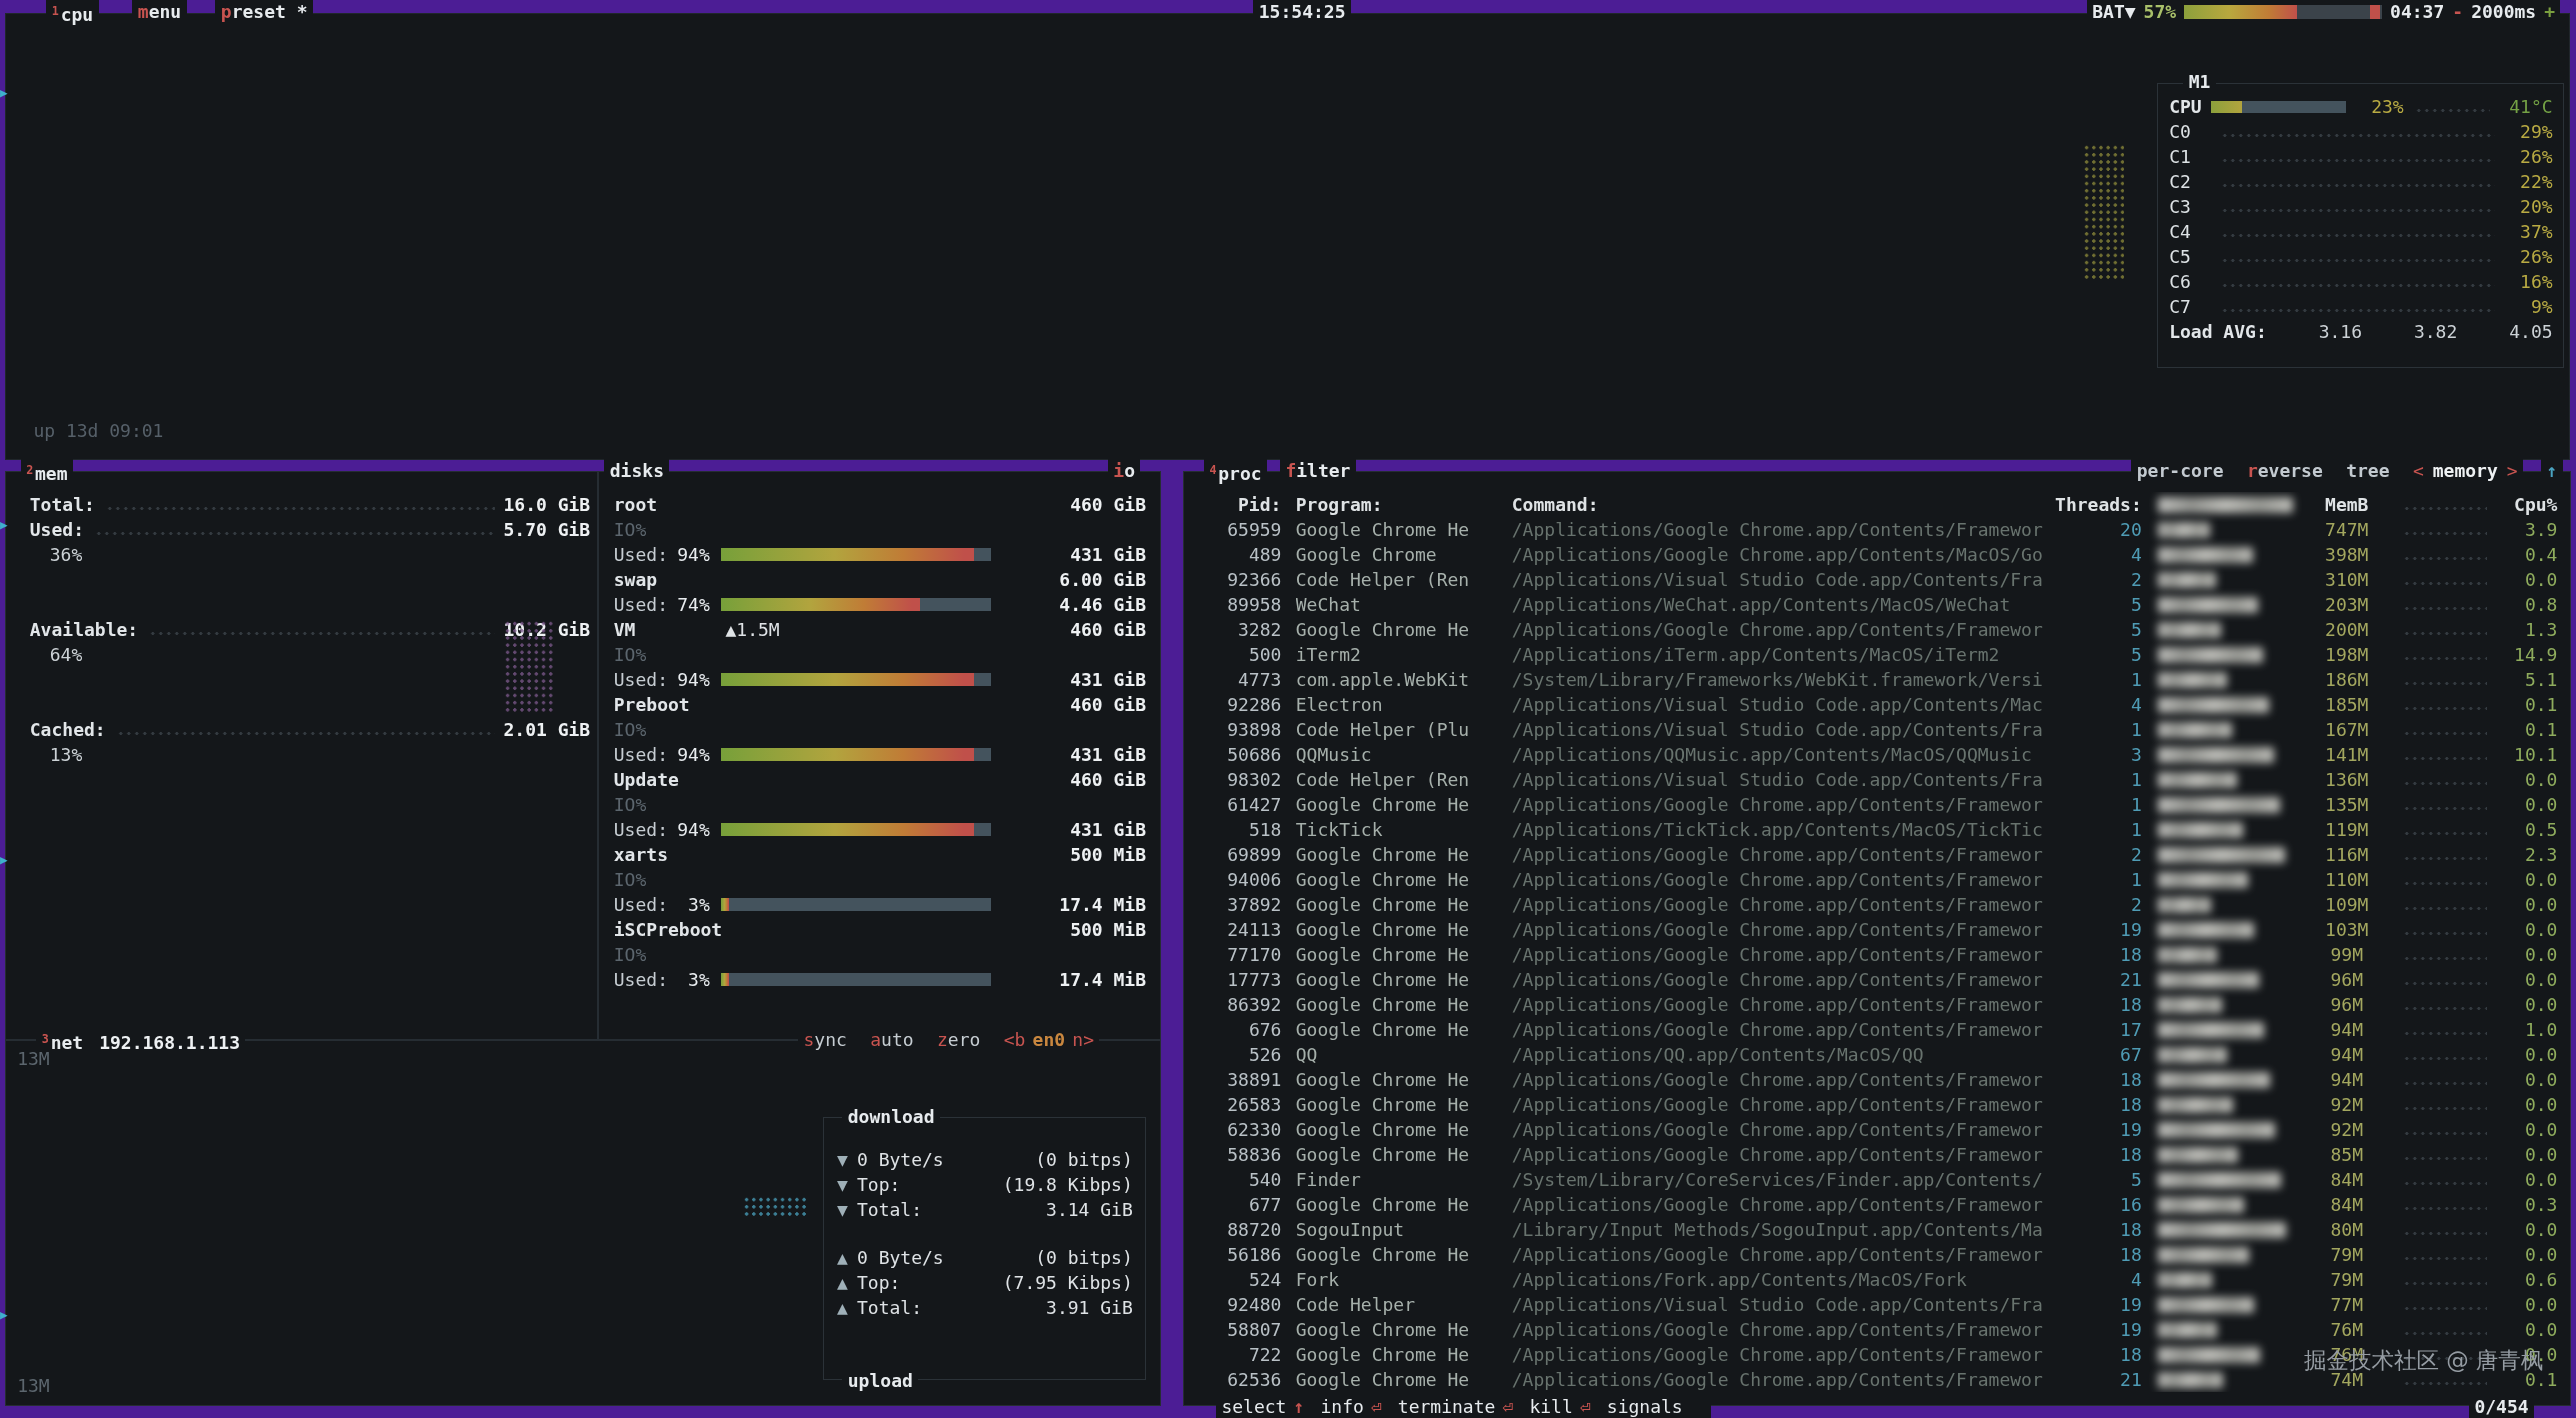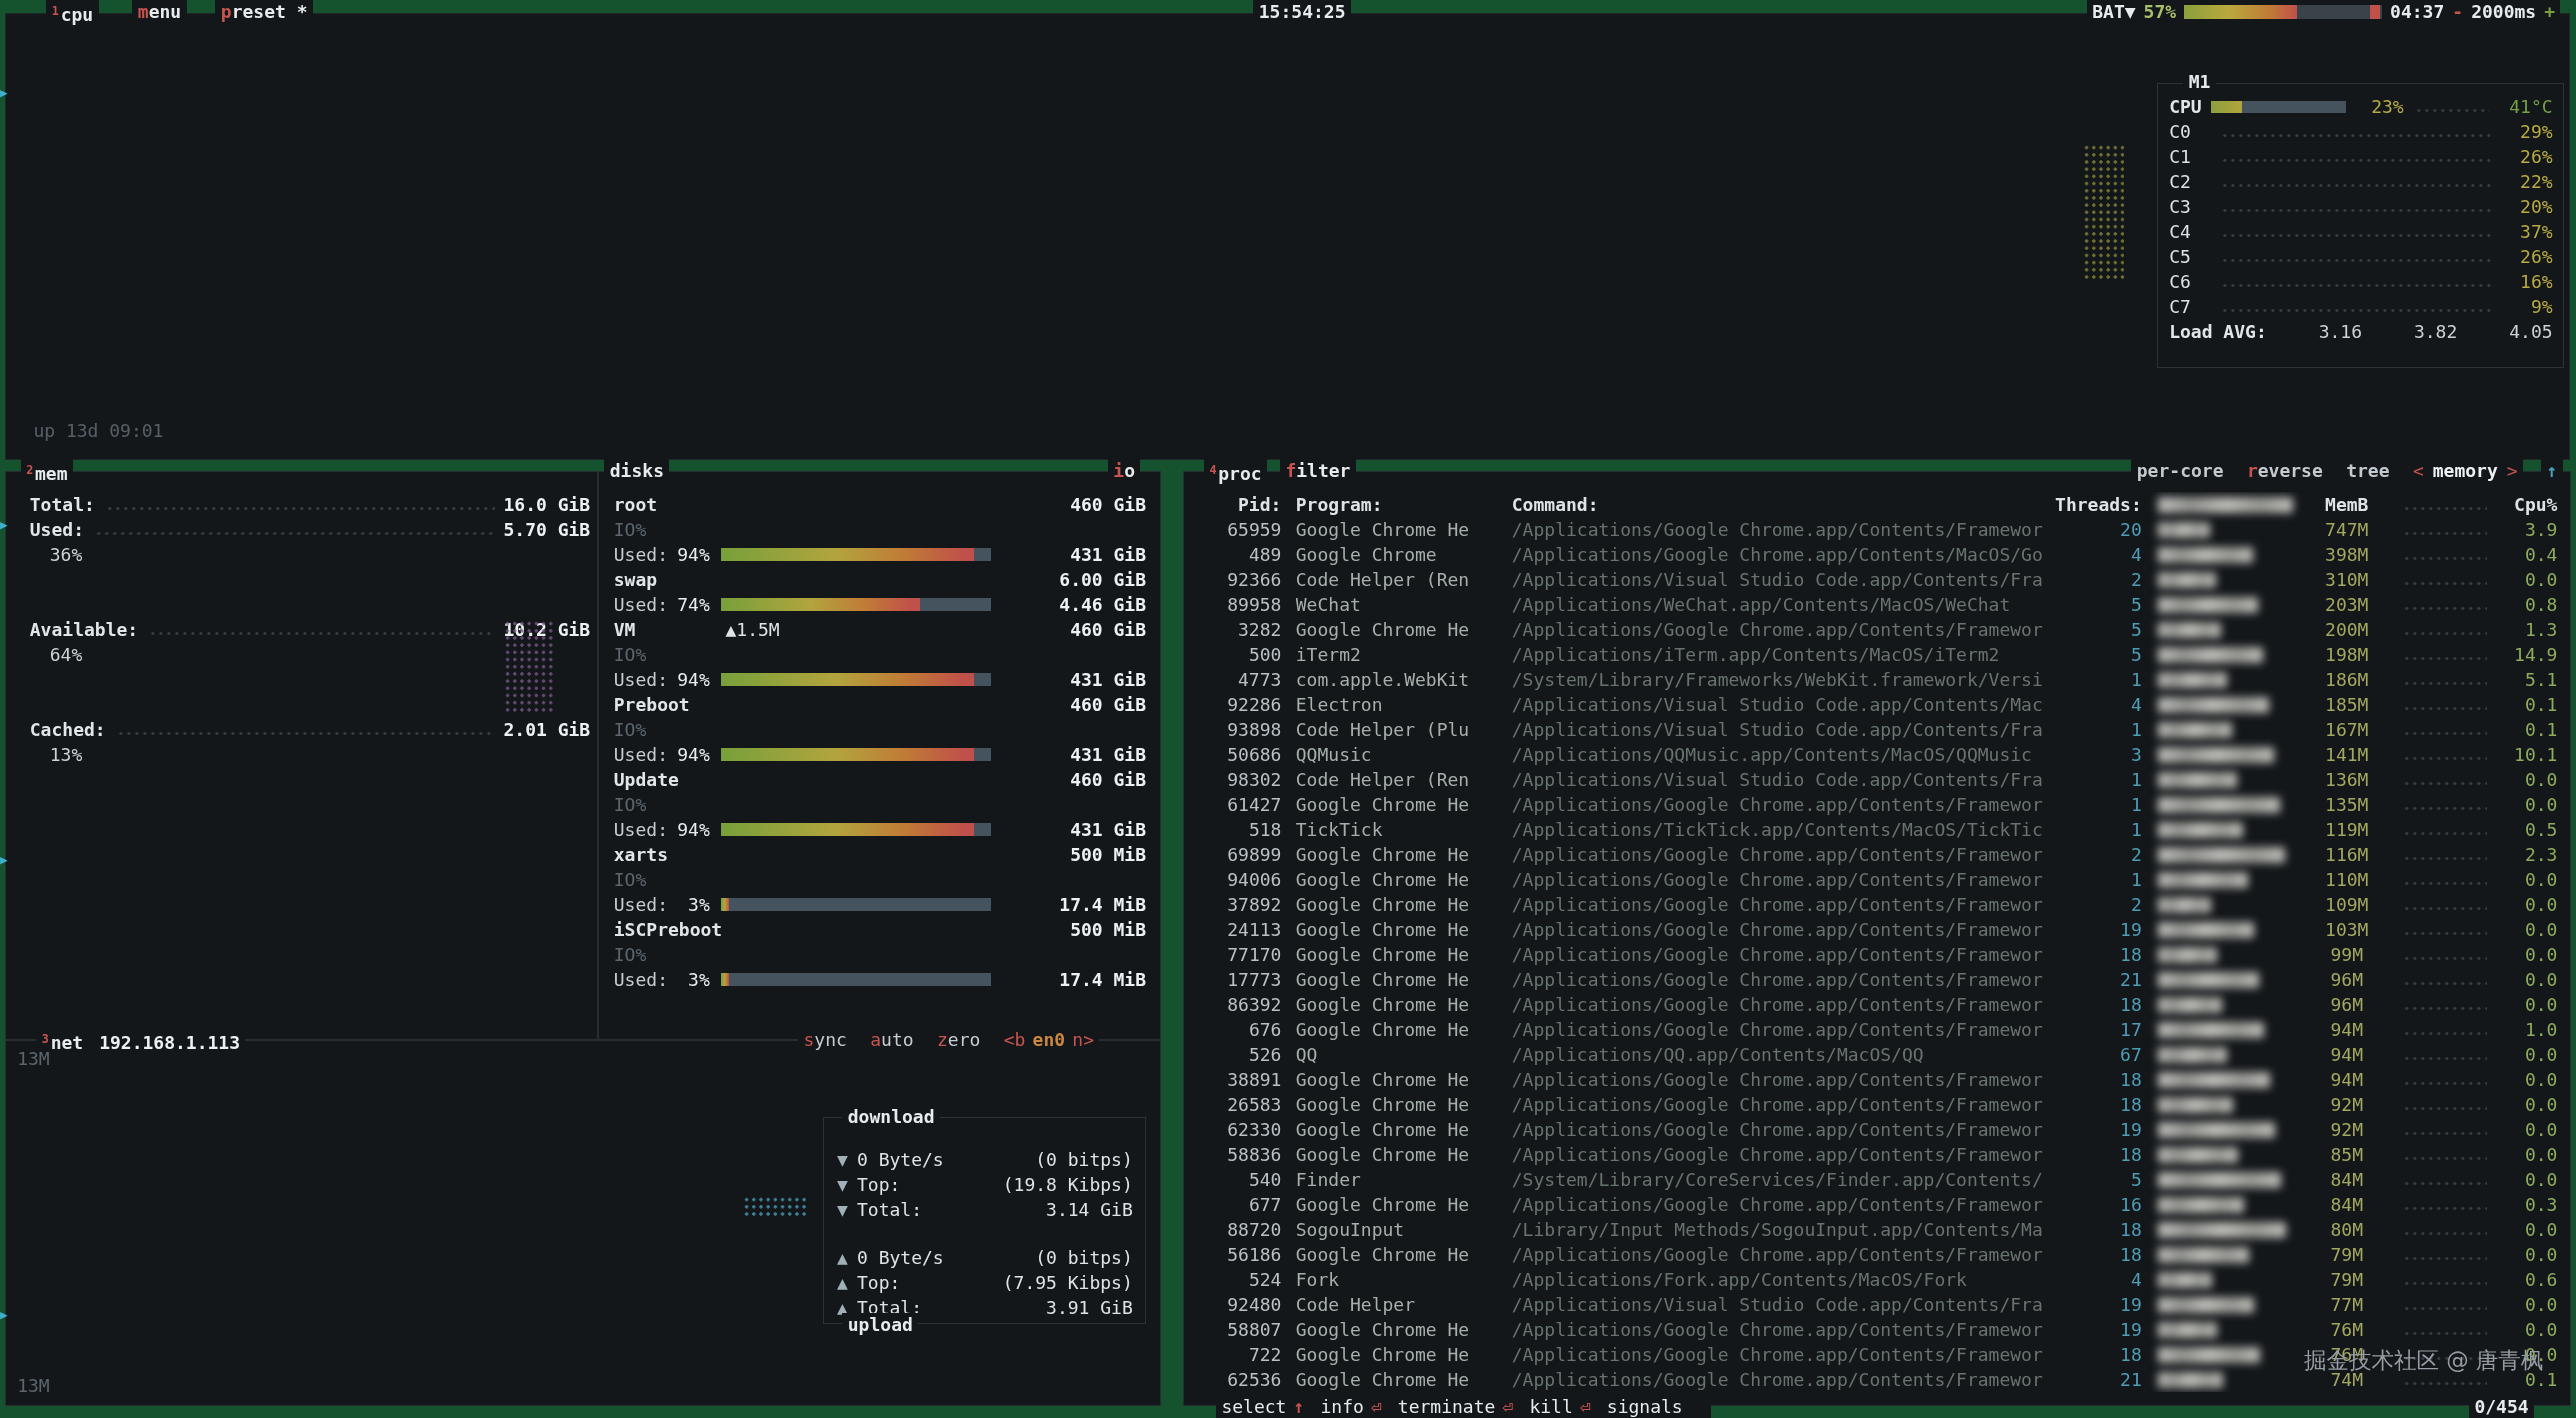--- a/index.html
+++ b/index.html
@@ -1,17 +1,17 @@
 <!DOCTYPE html>
 <html style="font-size:14.4px"><head>
 <meta charset="utf-8">
 <style>
   *{box-sizing:border-box}
   body{margin:0;background:#0e1114}
-  #screen{position:relative;width:2576px;height:1419px;overflow:hidden;background:#14532d;
+  #screen{position:relative;width:2576px;height:1419px;overflow:hidden;background:#4c1d95;
     font-family:"DejaVu Sans Mono","Liberation Mono",monospace;font-size:18px;line-height:25px;color:#c6cdd2}
   .box{position:absolute;border:1.8px solid #262d33;background:#14171a}
   .ontop{position:absolute;top:-13.5px;line-height:23.4px;background:#14171a;padding:0 5.4px;white-space:nowrap;color:#e7ebee;font-weight:bold}
   .onbottom{position:absolute;bottom:-13.5px;line-height:23.4px;background:#14171a;padding:0 5.4px;white-space:nowrap;color:#e7ebee;font-weight:bold}
   .key{color:#c85450}
   .sup{color:#c85450;font-size:11.7px;vertical-align:6.3px;margin-right:1.8px;font-weight:bold}
   .line{display:flex;align-items:center;height:25px}
   .leader{flex:1;align-self:stretch;margin:0 9px;background-image:radial-gradient(circle,#343b41 1.4px,transparent 1.8px);
     background-repeat:repeat-x;background-size:8px 9px;background-position:1.8px 72%}
   .dots{position:absolute;background-image:radial-gradient(circle,currentColor 1.4px,transparent 1.8px);background-size:7.2px 7.2px;opacity:.75}
@@ -62,21 +62,21 @@
 
   
   #netbox{left:5.4px;top:1040px;width:1156px;height:366px}
   .nip{margin-left:16px;color:#eef1f3}
   #nettogs{display:flex;align-items:center}
   .ntog{font-weight:normal;color:#c6cdd2;margin-right:23.4px}
   .niface{font-weight:normal}
   .ifname{color:#c9873f;font-weight:bold;margin:0 7.2px}
   .nscale{position:absolute;left:10.8px;color:#5c666e}
   #netdots{left:737px;top:155px;width:65px;height:23.4px;color:#4aa3c0}
-  #dlbox{left:817px;top:76px;width:323px;height:207px;border-color:#2b3238}
+  #dlbox{left:817px;top:76px;width:323px;height:263px;border-color:#2b3238}
   .dlinner{padding:29px 12.6px 0}
   .narr{width:20px;color:#9fb0b8}
   .nlbl{color:#dfe3e6}
   .nval{margin-left:auto;color:#dfe3e6}
   .ngap{height:23.4px}
 
   
   #procbox{left:1183px;top:471px;width:1388px;height:935px}
   #procopts{display:flex;align-items:center;gap:23.4px}
   .popt{font-weight:bold;color:#c3cad0}

